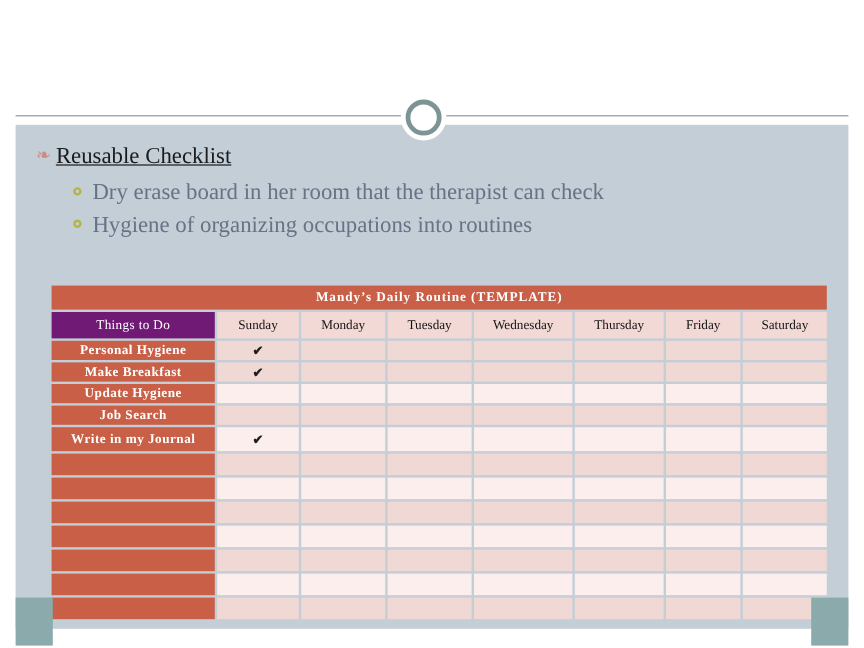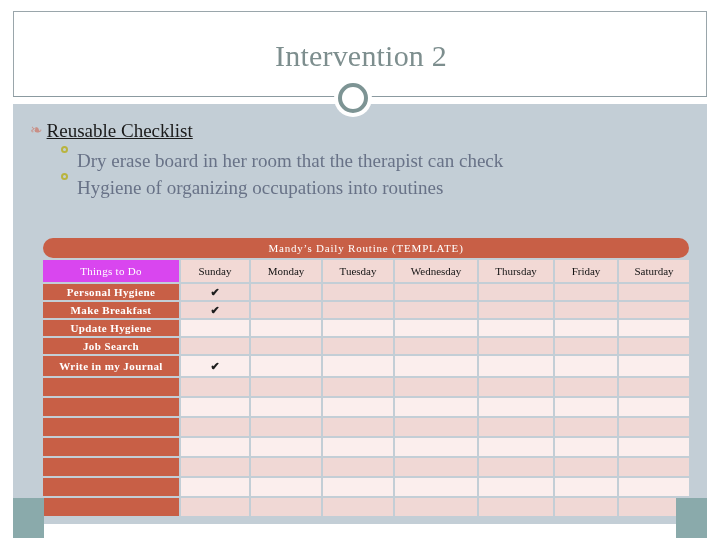--- a/index.html
+++ b/index.html
@@ -103,21 +103,21 @@
   }
   .bullet-l1 .txt {
     font-size: 19px;
     color: #1b1b1b;
     text-decoration: underline;
     line-height: 30px;
     white-space: nowrap;
   }
   .bullet-l2 {
     display: flex;
-    align-items: flex-start;
+    align-items: center;
     padding-left: 48px;
     margin-top: 1px;
   }
   .bullet-l2 .dot {
     width: 7px;
     height: 7px;
     border-radius: 50%;
     border: 2px solid #b9b43f;
     background: transparent;
     box-sizing: border-box;
@@ -162,27 +162,26 @@
     font-size: 11px;
     text-align: center;
     vertical-align: middle;
     overflow: hidden;
     white-space: nowrap;
   }
   .t-title {
     background: #c85f46;
     color: #ffffff;
     font-size: 13px;
-    font-weight: normal;
+    font-weight: bold;
     letter-spacing: 0.8px;
     height: 20px !important;
-    border-radius: 10px;
   }
   .t-head-label {
-    background: #d946ef;
+    background: #701a75;
     color: #ffffff;
     font-size: 14px;
     height: 22px !important;
     letter-spacing: 0.3px;
   }
   .t-head-day {
     background: #f2d9d5;
     color: #141414;
     font-size: 13px;
     height: 22px !important;
@@ -202,23 +201,20 @@
     font-weight: bold;
   }
   .t-tall { height: 18px !important; }
   .t-journal { height: 20px !important; }
 </style>
 </head>
 <body>
 
 <div class="slide">
 
-  <div class="title-box">
-    <div class="title-text">Intervention 2</div>
-  </div>
   <div class="title-rule"></div>
   <div class="circle-halo"></div>
   <div class="title-circle"></div>
 
   <div class="body-band"></div>
 
   <div class="bullets">
     <div class="bullet-l1">
       <span class="glyph">❧</span>
       <span class="txt">Reusable Checklist</span>

